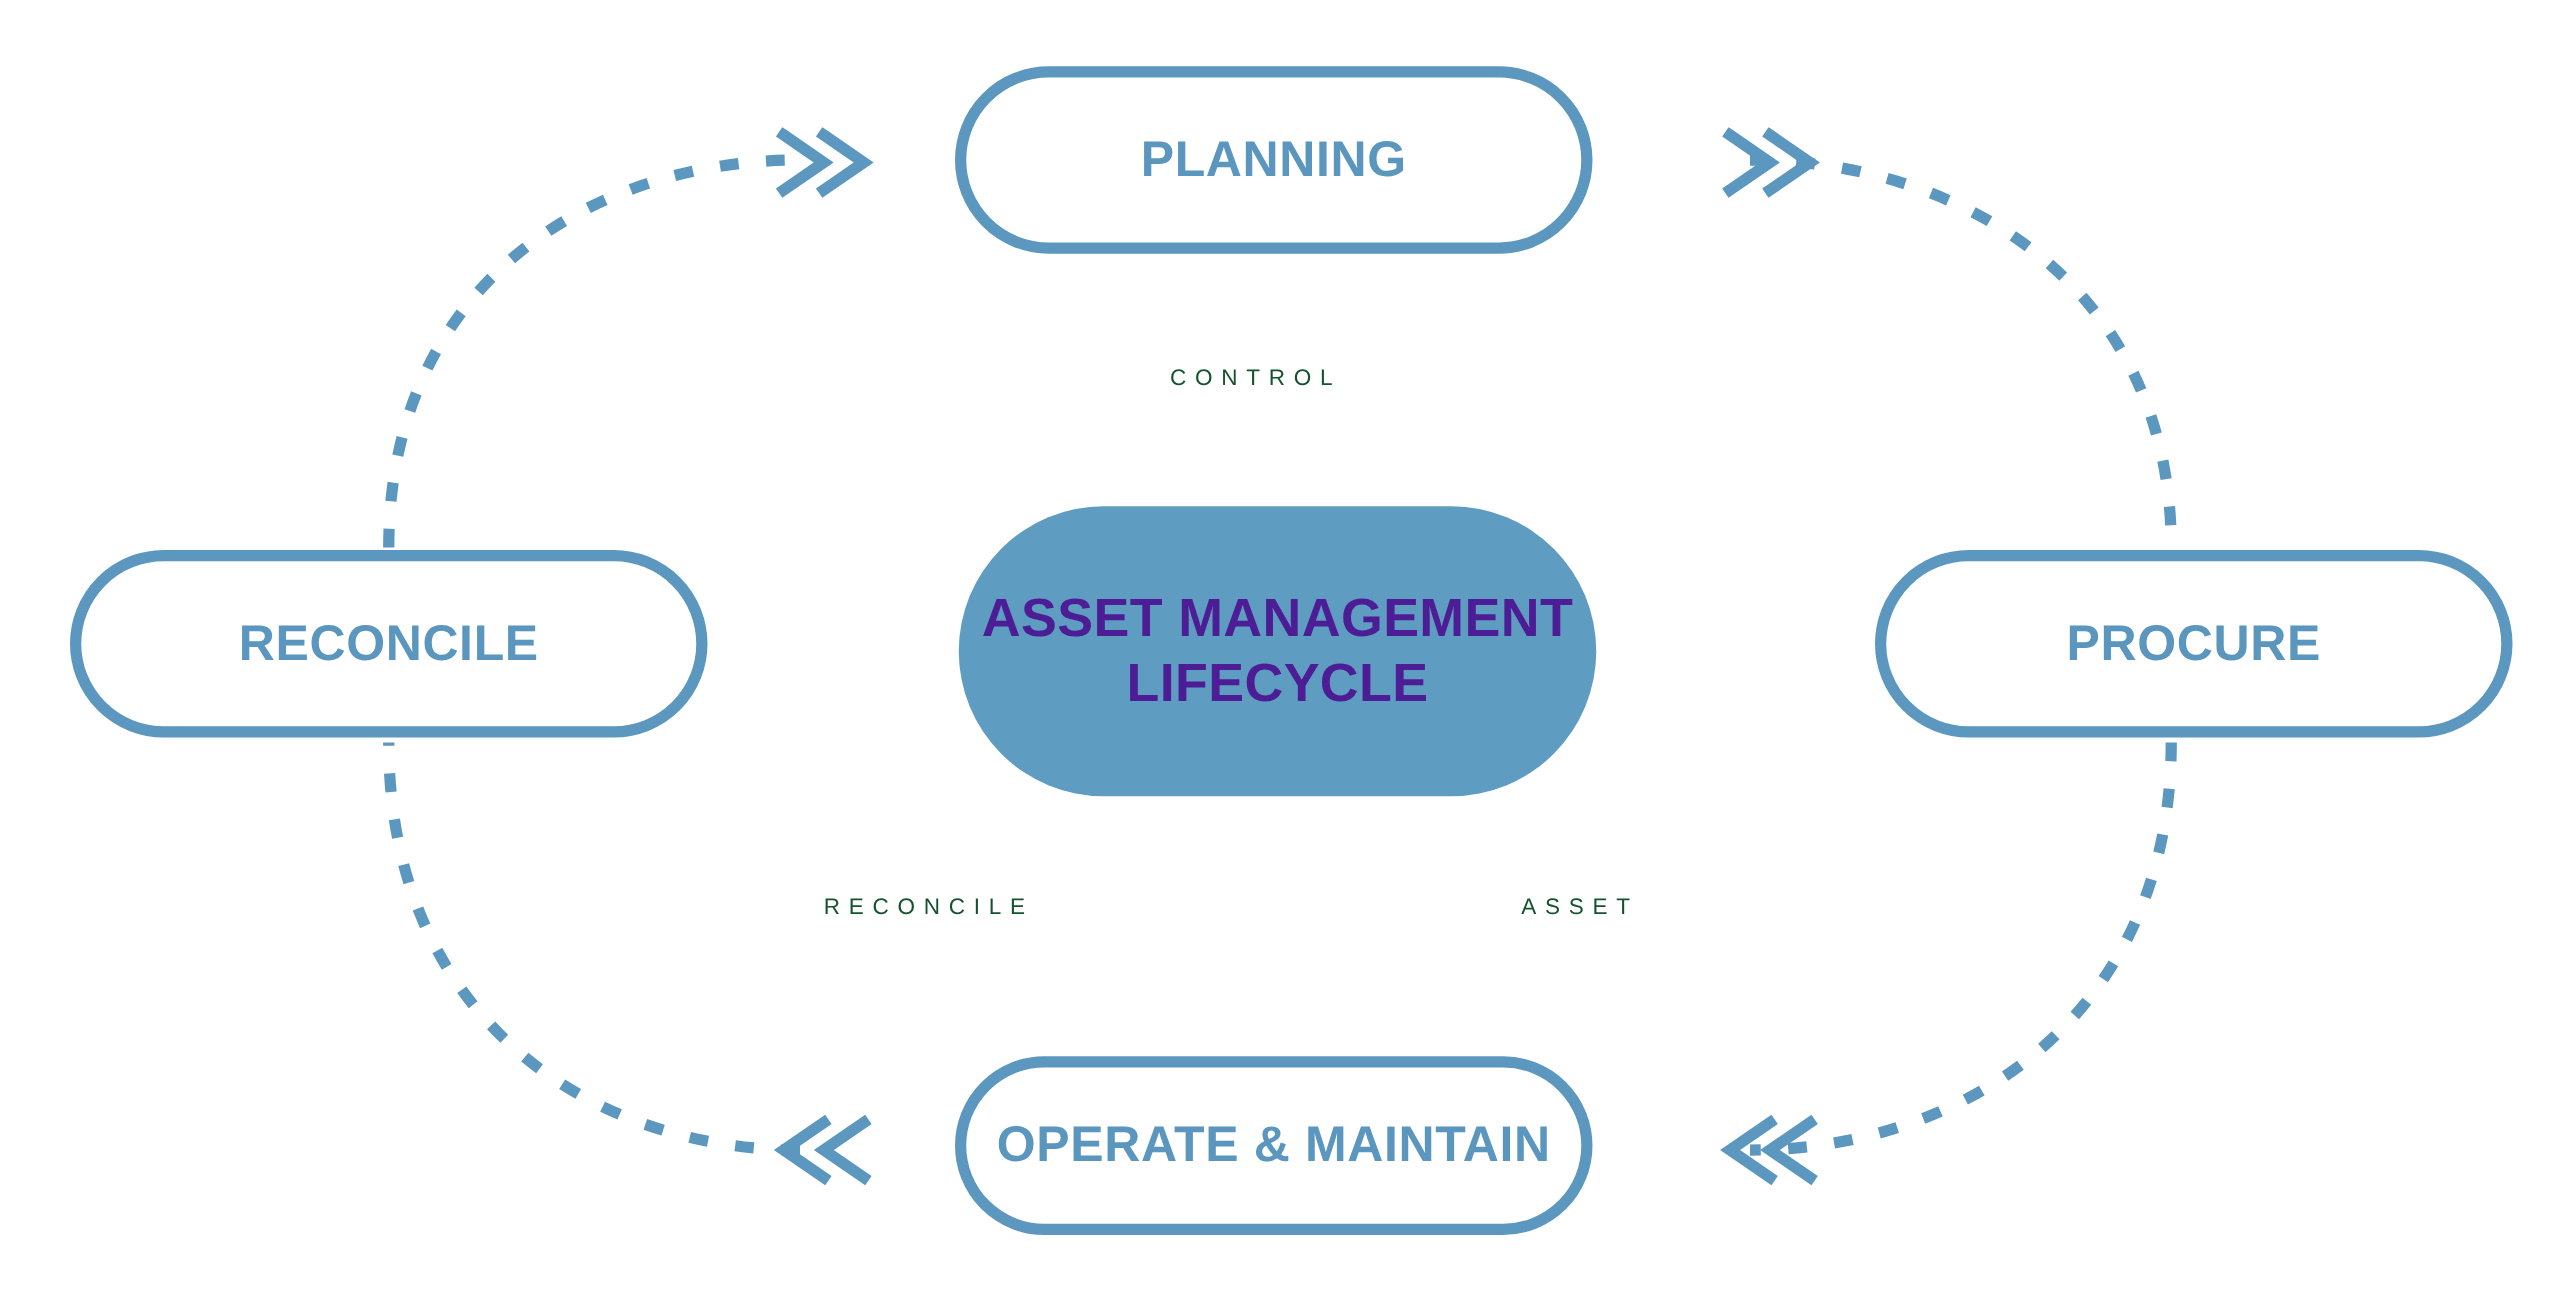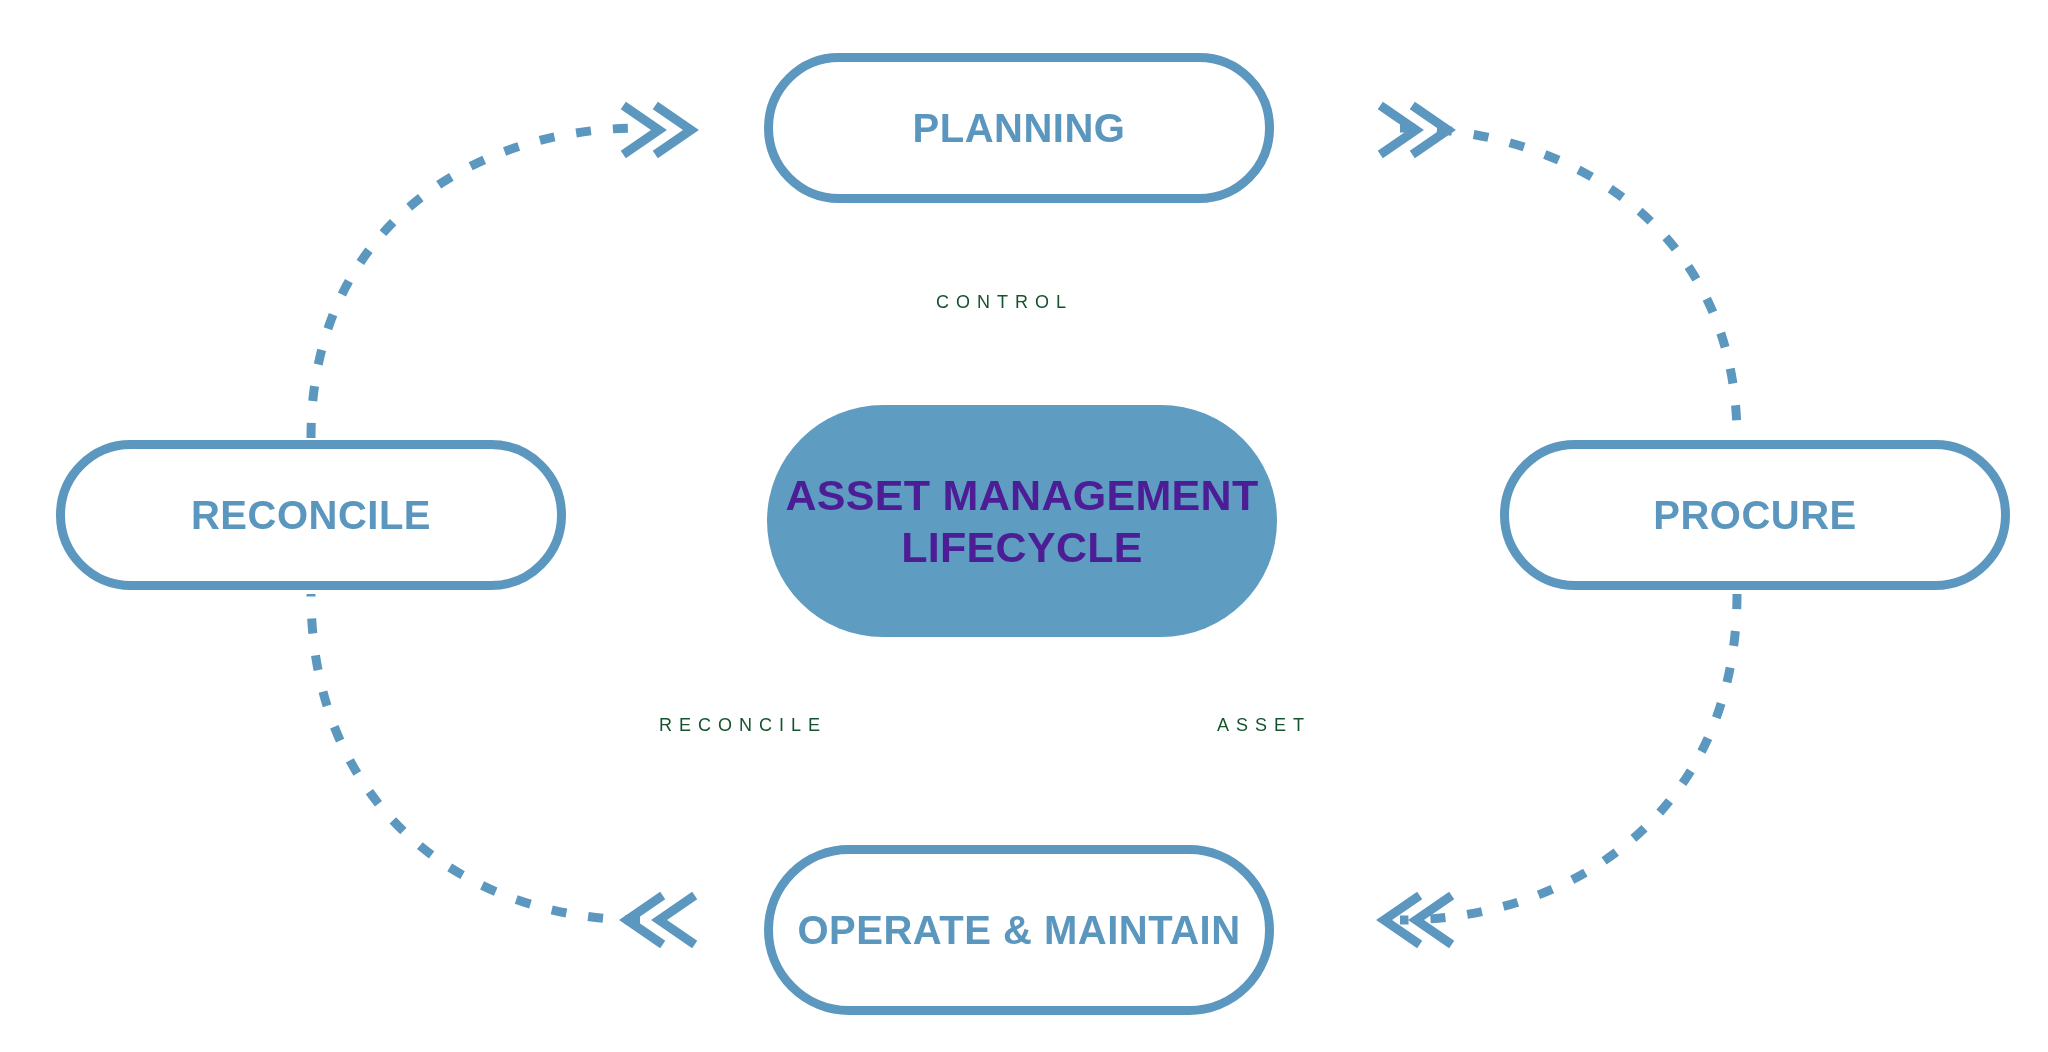--- a/index.html
+++ b/index.html
@@ -56,21 +56,21 @@
     width: 510px; height: 150px;
     font-size: 40px;
   }
   #node-disposal {
     left: 56px;   top: 440px;
     width: 510px; height: 150px;
     font-size: 40px;
   }
   #node-operate {
     left: 764px;  top: 845px;
-    width: 510px; height: 170px;
+    width: 510px; height: 143px;
     font-size: 40px;
   }
   
   #node-hub {
     position: absolute;
     left: 767px; top: 405px;
     width: 510px; height: 232px;
     box-sizing: border-box;
     display: flex;
     align-items: center;

